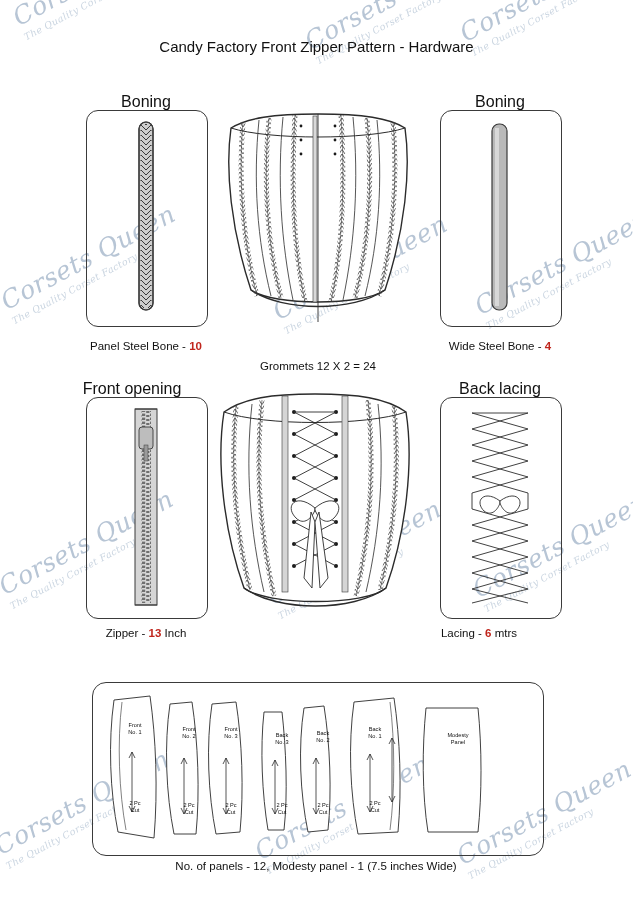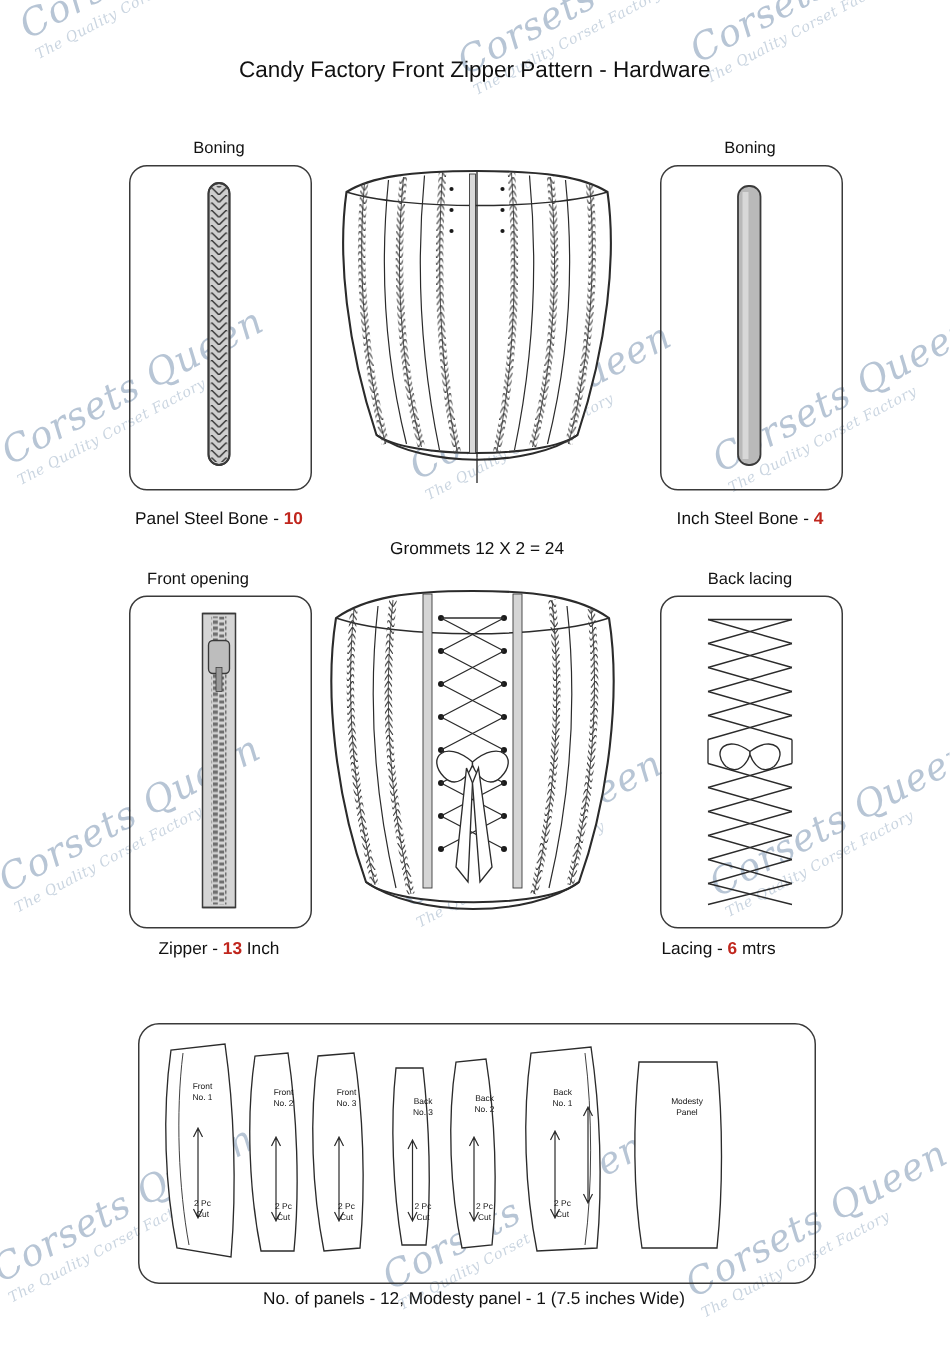--- a/index.html
+++ b/index.html
@@ -54,21 +54,21 @@
     position:absolute;
     text-align:center;
     font-size:11.5px;
     color:#111;
   }
   .caption .hl{color:#c0261d;font-weight:bold;}
 
   .boxlabel{
     position:absolute;
     text-align:center;
-    font-size:11px;
+    font-size:16px;
     color:#111;
   }
 
   
   .rbox{
     position:absolute;
     border:1.1px solid #3a3a3a;
     border-radius:12px;
     background:rgba(255,255,255,0.0);
   }
@@ -158,21 +158,21 @@
     <span>Panel Steel Bone - </span><span class="hl">10</span>
   </div>
 
   <div class="boxlabel" style="left:440px;top:93px;width:120px;">Boning</div>
   <div class="rbox" style="left:440px;top:110px;width:120px;height:215px;"></div>
   <svg class="sv" style="left:440px;top:110px;" width="120" height="215" viewBox="0 0 120 215">
     <rect x="52" y="14" width="15" height="186" rx="7" fill="#b9b9b9" stroke="#3a3a3a" stroke-width="1.2"></rect>
     <rect x="55" y="18" width="4" height="178" fill="#d8d8d8"></rect>
   </svg>
   <div class="caption" style="left:415px;top:340px;width:170px;">
-    <span>Inch Steel Bone - </span><span class="hl">4</span>
+    <span>Wide Steel Bone - </span><span class="hl">4</span>
   </div>
 
   <svg class="sv" style="left:213px;top:100px;" width="210" height="225" viewBox="0 0 210 225">
     <defs>
       <pattern id="bone1" x="0" y="0" width="6" height="4.5" patternUnits="userSpaceOnUse">
         <path d="M0 4.5 L3 0 L6 4.5" fill="none" stroke="#3a3a3a" stroke-width=".8"></path>
       </pattern>
     </defs>
 
     <path d="M18 28 C12 70 18 130 38 190 C60 206 150 206 172 190 C192 130 198 70 192 28

